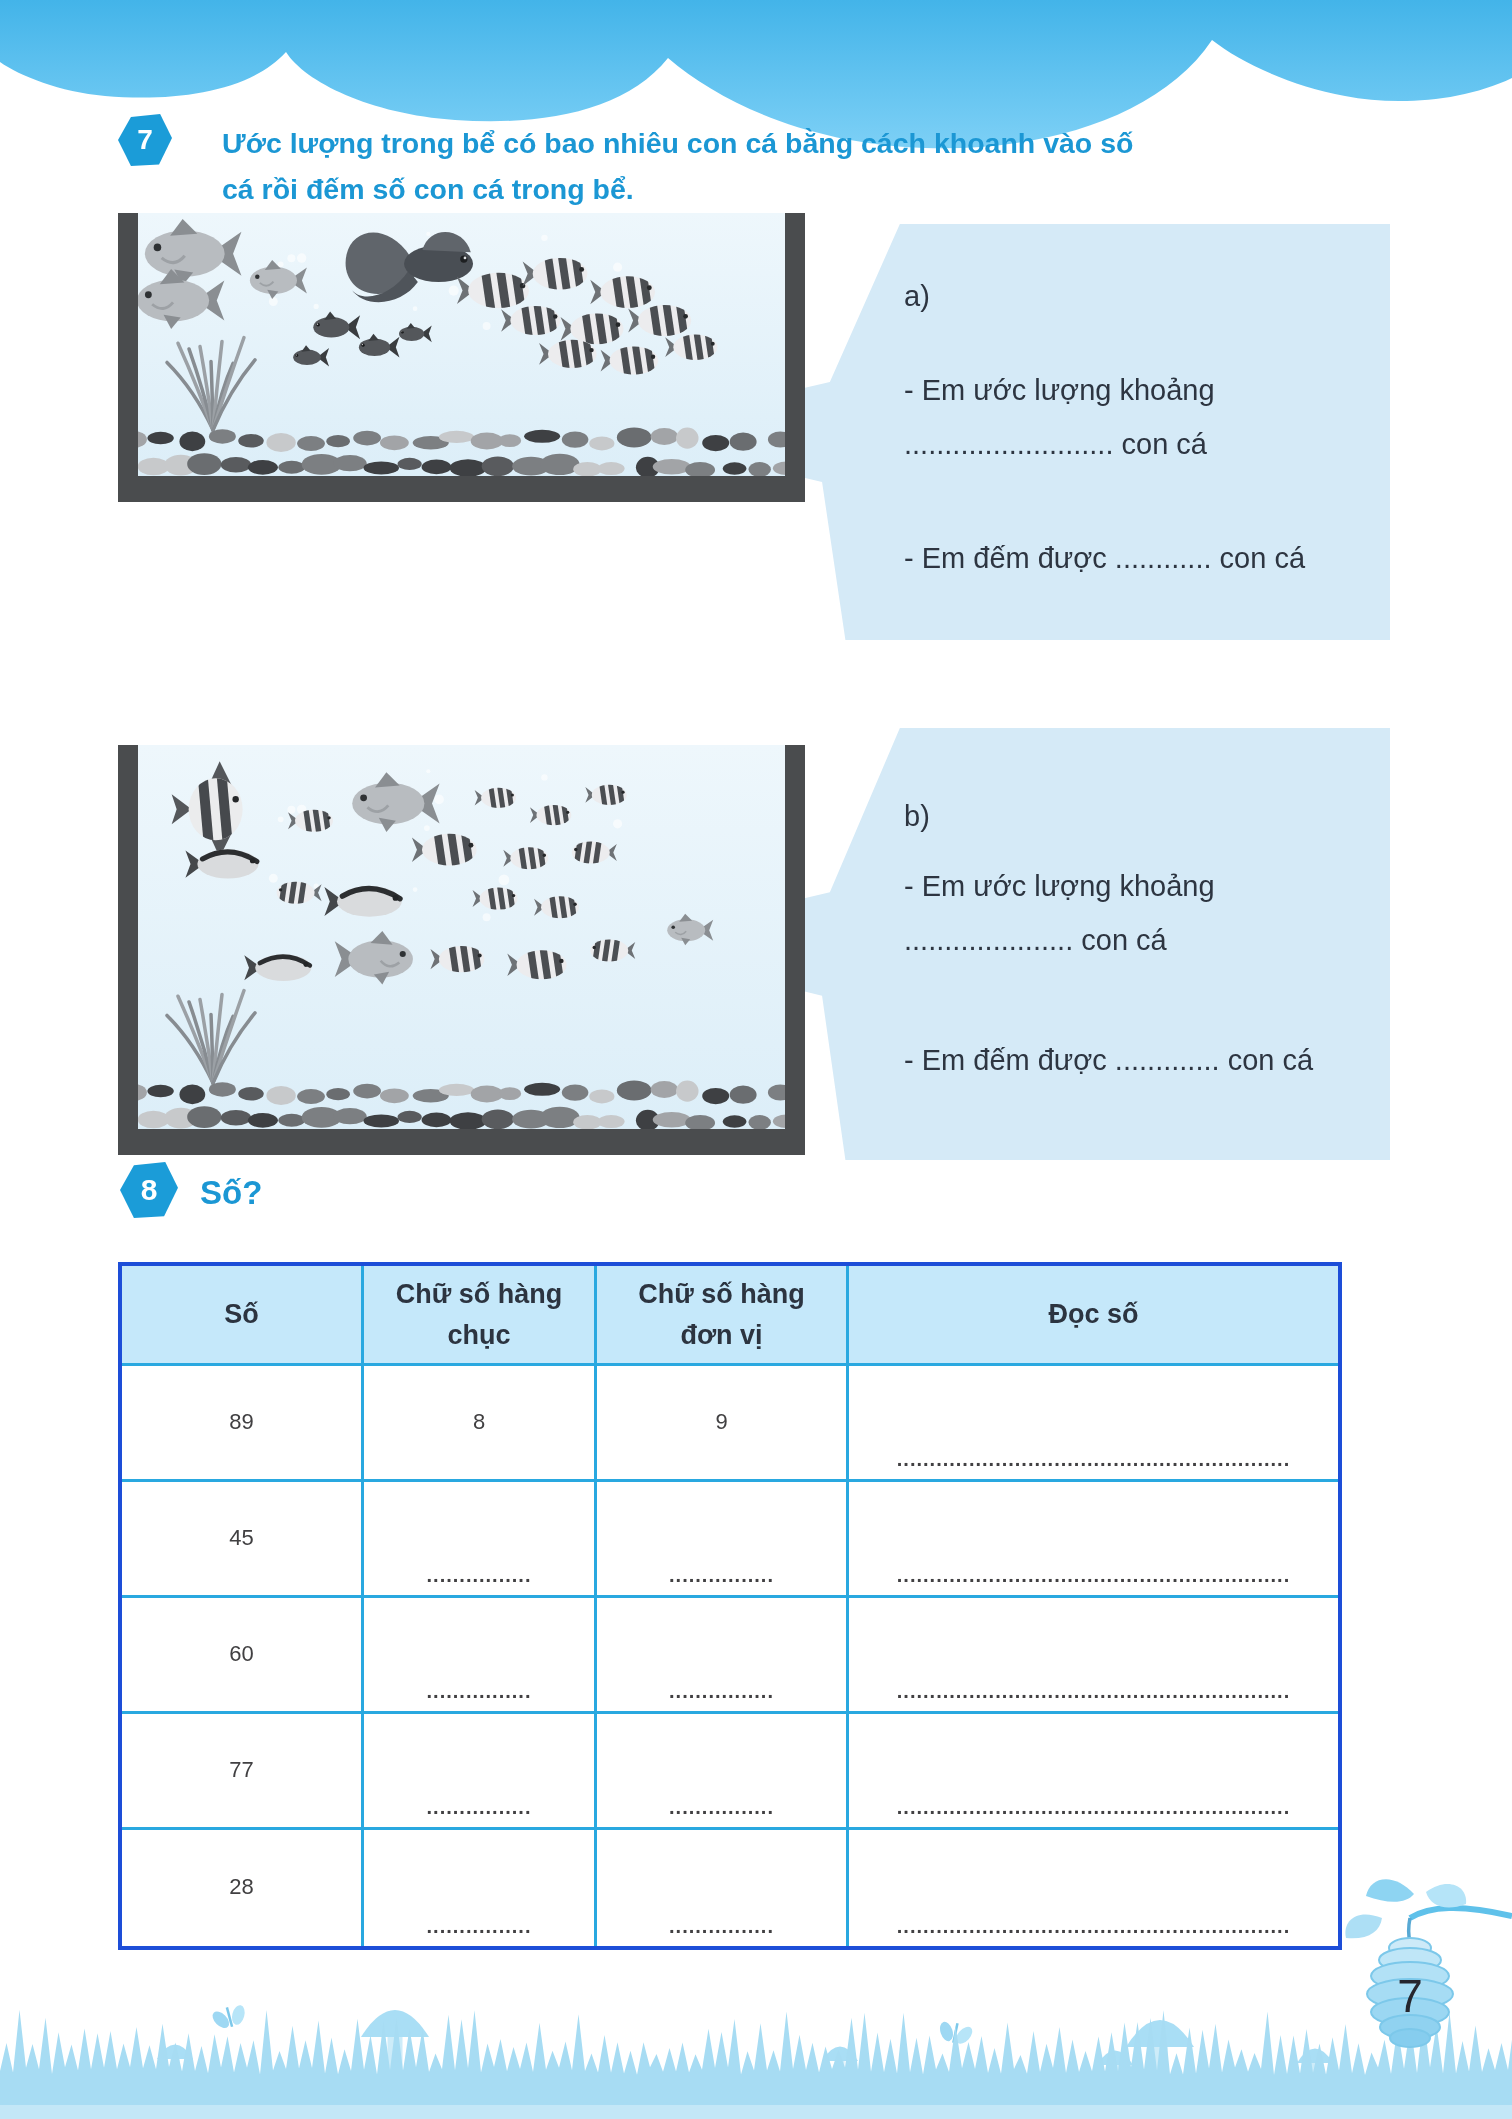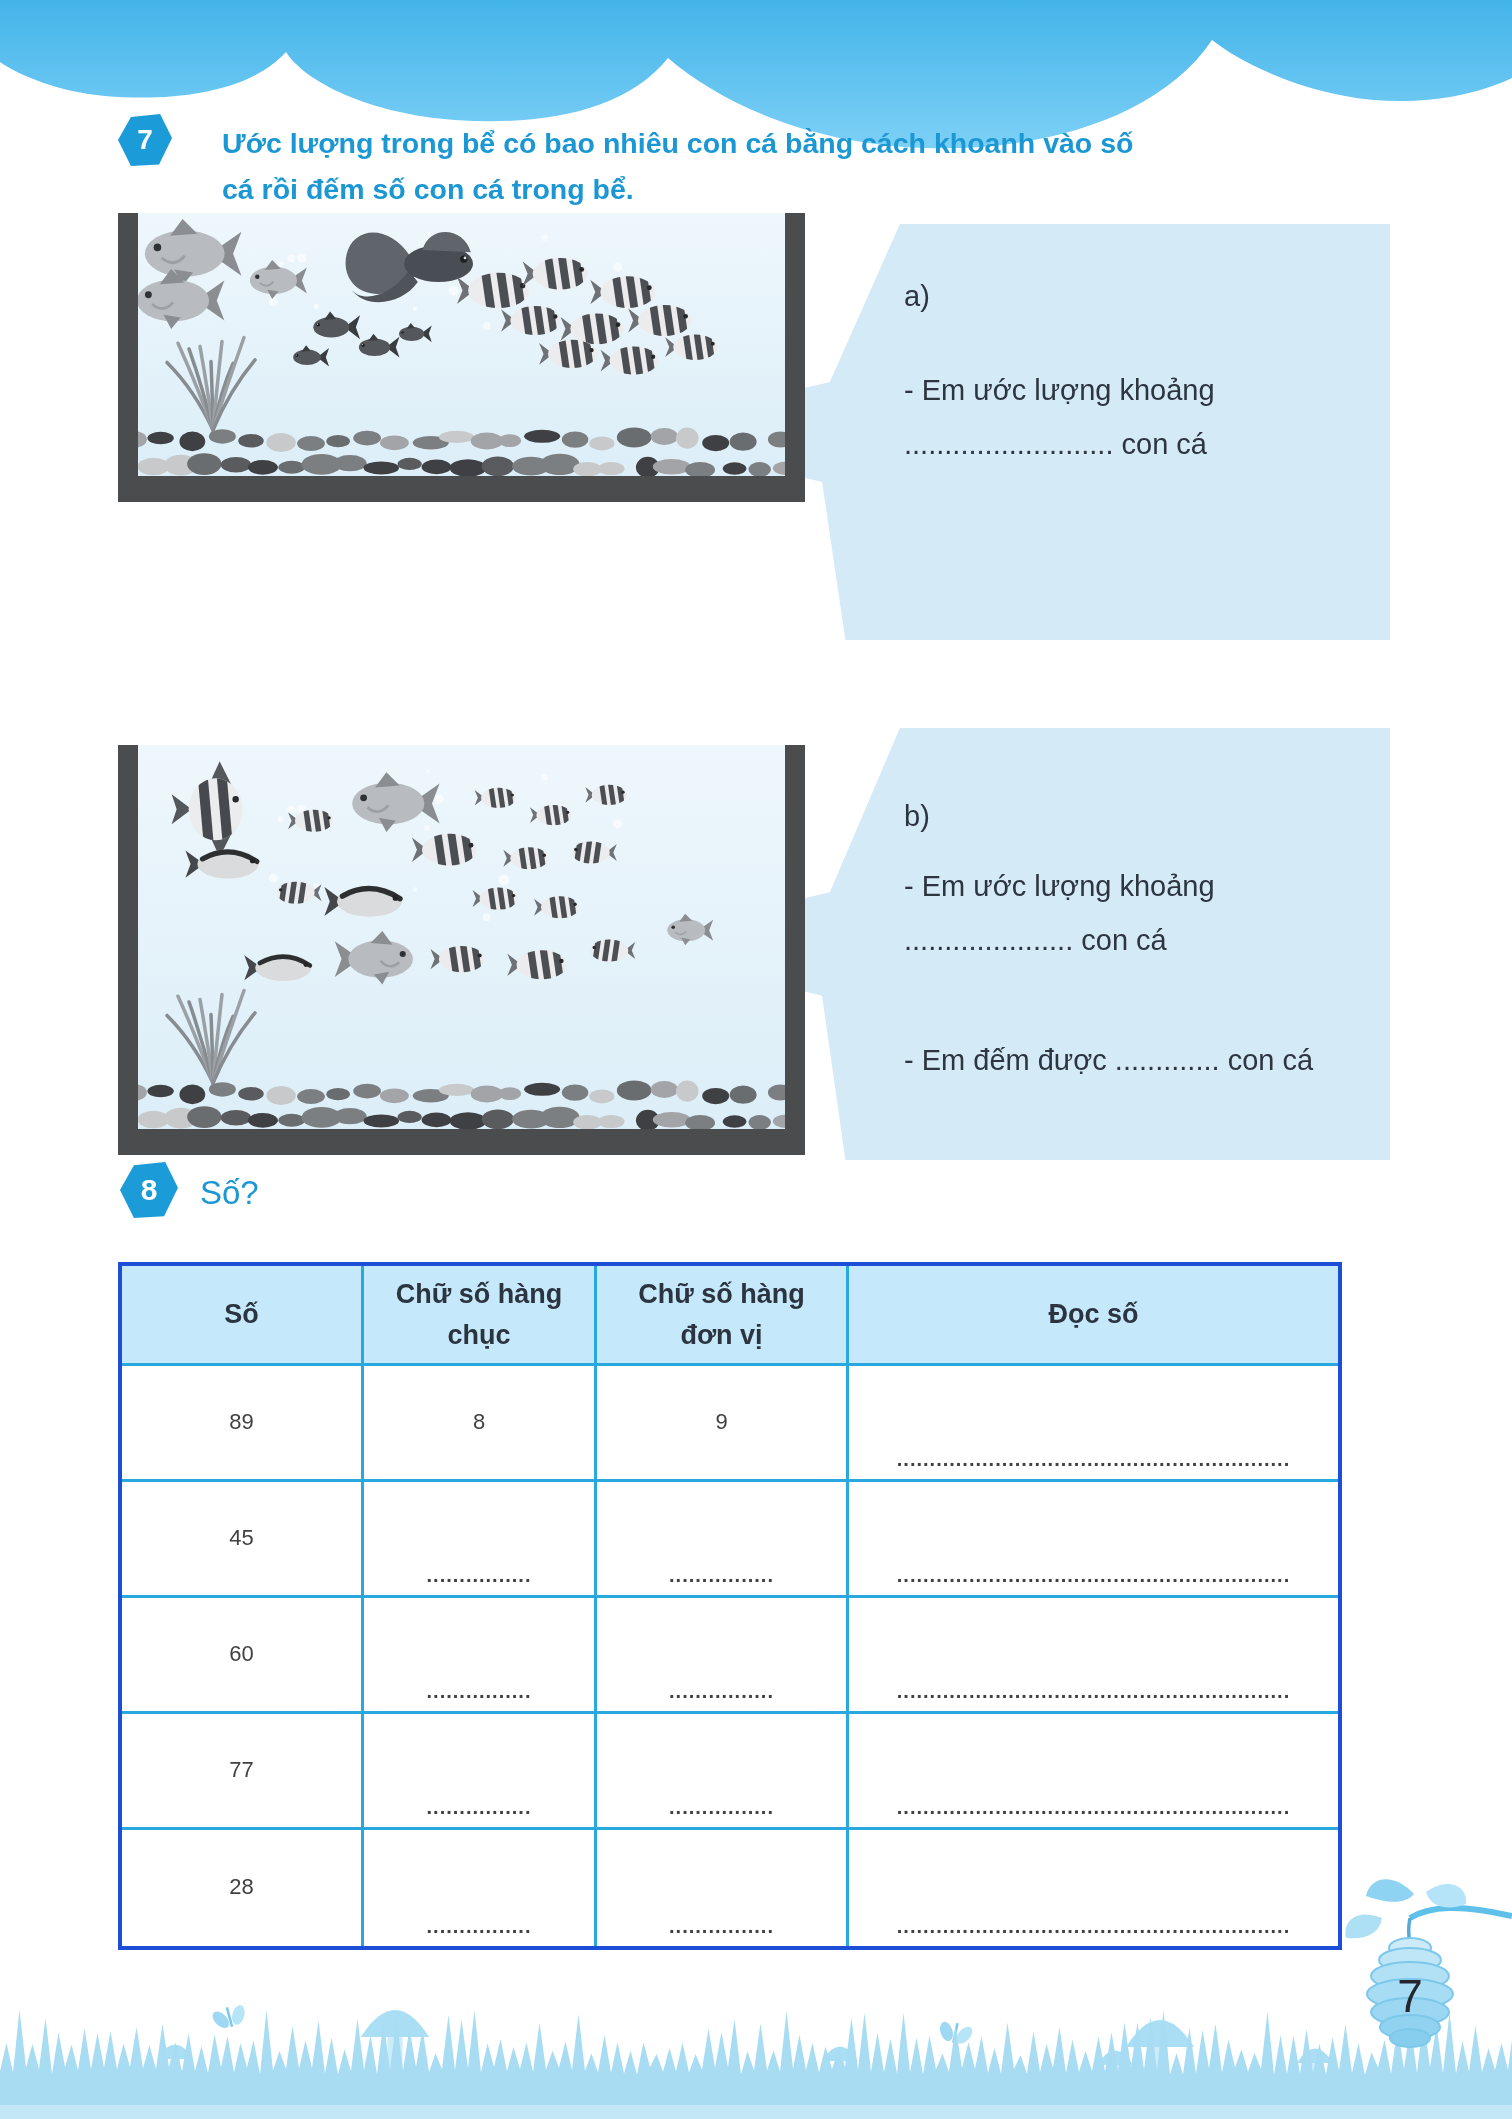--- a/index.html
+++ b/index.html
@@ -8,21 +8,21 @@
   .top-wave{position:absolute;top:0;left:0;z-index:0;}
   
   .badge{position:absolute;display:flex;align-items:center;justify-content:center;
          background:#1b9cd8;color:#fff;font-weight:bold;z-index:2;
          clip-path:polygon(0 50%,24% 6%,78% 0,100% 46%,76% 97%,24% 100%);}
   .badge7{left:118px;top:114px;width:54px;height:52px;font-size:28px;}
   .badge8{left:120px;top:1162px;width:58px;height:56px;font-size:30px;}
   .title7{position:absolute;left:182px;top:120px;font-size:28.5px;line-height:1.62;
           font-weight:bold;color:#1b97d4;z-index:2;margin-left:40px;}
   .title7 div{white-space:nowrap;}
-  .heading8{position:absolute;left:200px;top:1174px;font-size:33px;font-weight:normal;
+  .heading8{position:absolute;left:200px;top:1174px;font-size:33px;font-weight:bold;
             color:#1b97d4;z-index:2;}
   
   .callout{position:absolute;background:#d5eaf7;color:#2d3541;font-size:29px;z-index:1;
            clip-path:polygon(37% 0,100% 0,100% 100%,30% 100%,27% 62%,0 50%,28% 38%);}
   .callout-a{left:612px;top:224px;width:778px;height:416px;}
   .callout-b{left:612px;top:728px;width:778px;height:432px;}
   .co-label,.co-line{position:absolute;left:292px;white-space:nowrap;}
   .callout-a .co-label{top:56px;}  .callout-a .l1{top:150px;}
   .callout-a .l2{top:204px;}       .callout-a .l3{top:318px;}
   .callout-b .co-label{top:72px;}  .callout-b .l1{top:142px;}
@@ -134,20 +134,21 @@
   </div>
   <div class="title7">
     <div>Ước lượng trong bể có bao nhiêu con cá bằng cách khoanh vào số</div>
     <div>cá rồi đếm số con cá trong bể.</div>
   </div>
 
   <div class="callout callout-a">
     <div class="co-label">a)</div>
     <div class="co-line l1">- Em ước lượng khoảng</div>
     <div class="co-line l2">.......................... con cá</div>
+    <div class="co-line l3">- Em đếm được ............ con cá</div>
   </div>
   <div class="callout callout-b">
     <div class="co-label">b)</div>
     <div class="co-line l1">- Em ước lượng khoảng</div>
     <div class="co-line l2">..................... con cá</div>
     <div class="co-line l3">- Em đếm được ............. con cá</div>
   </div>
 
   <div class="tank tank-a">
     <svg id="tank-a-svg" width="687" height="289" viewBox="0 0 687 289">

